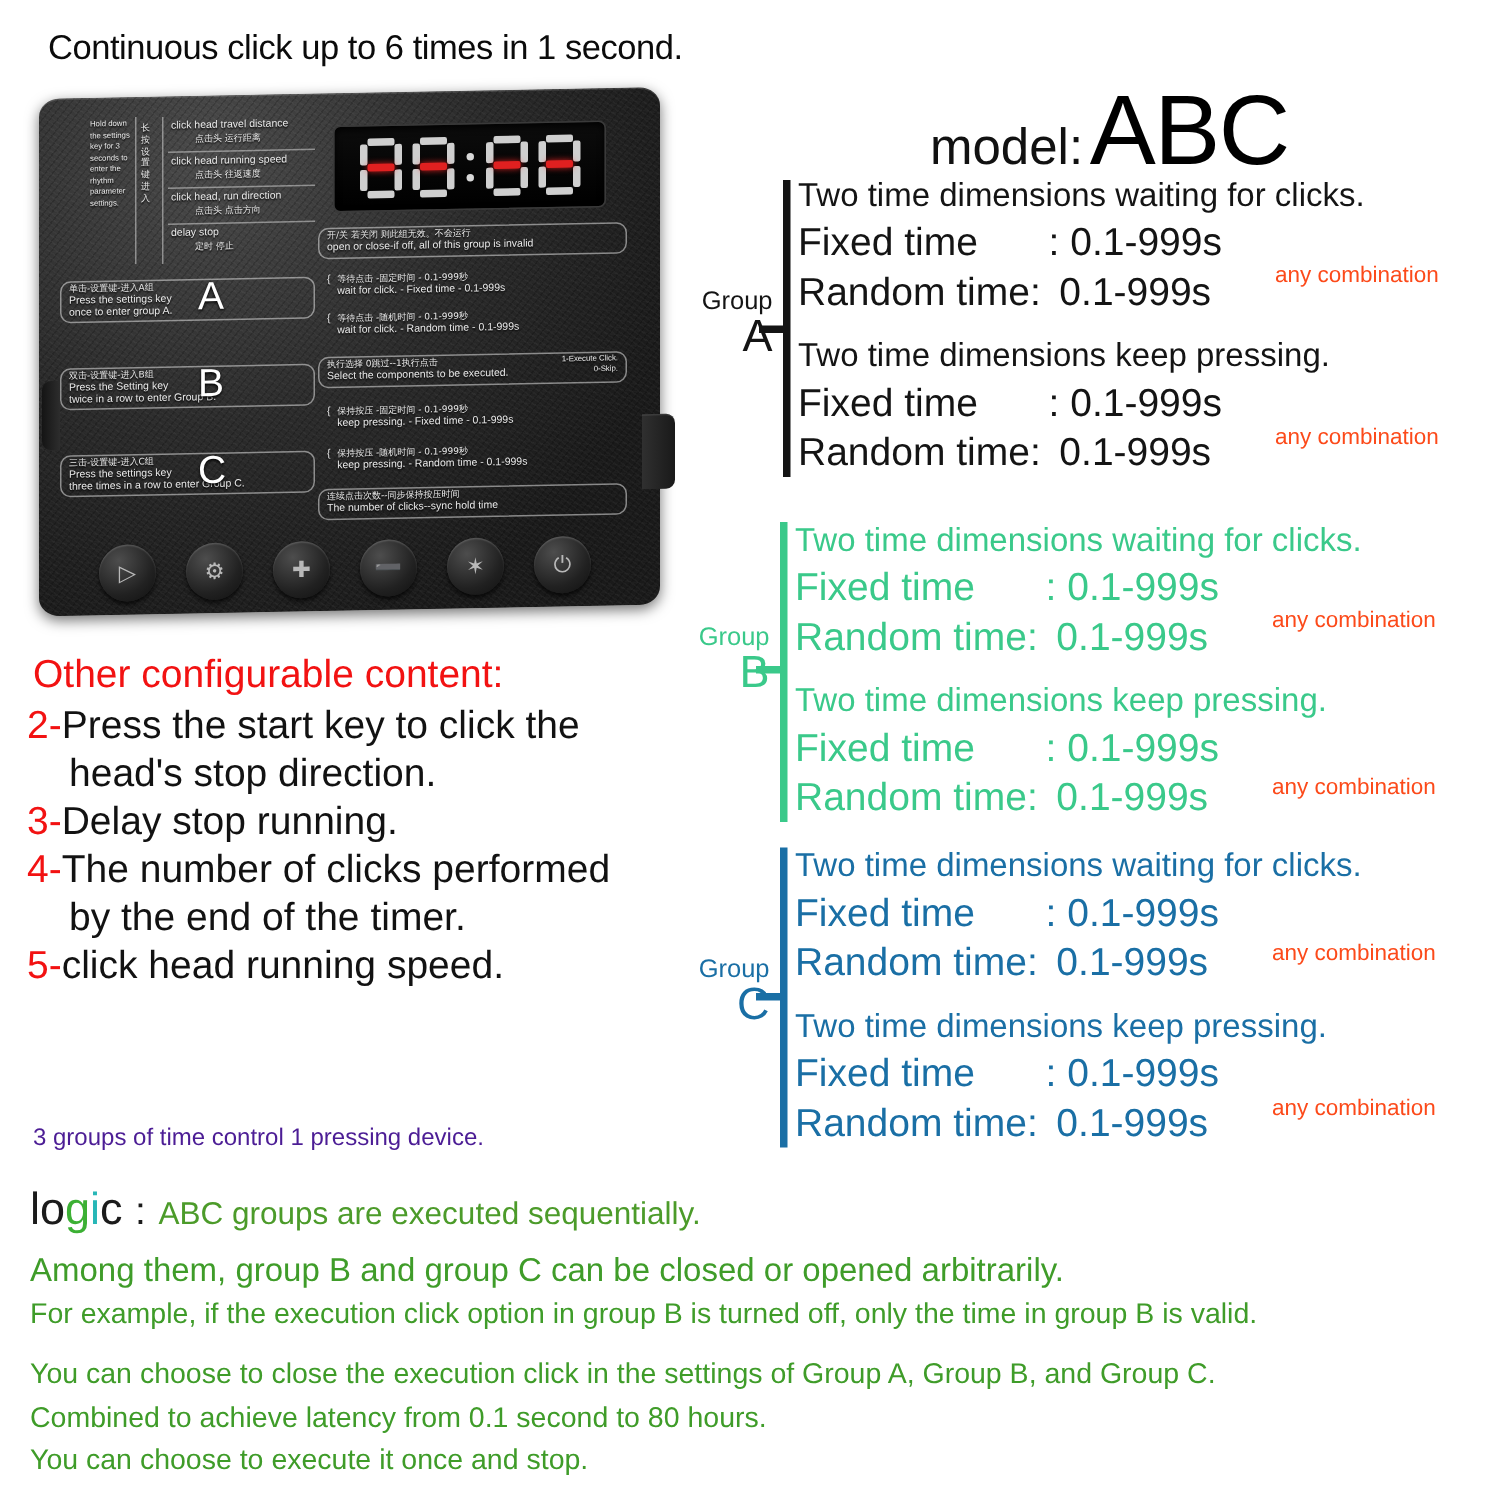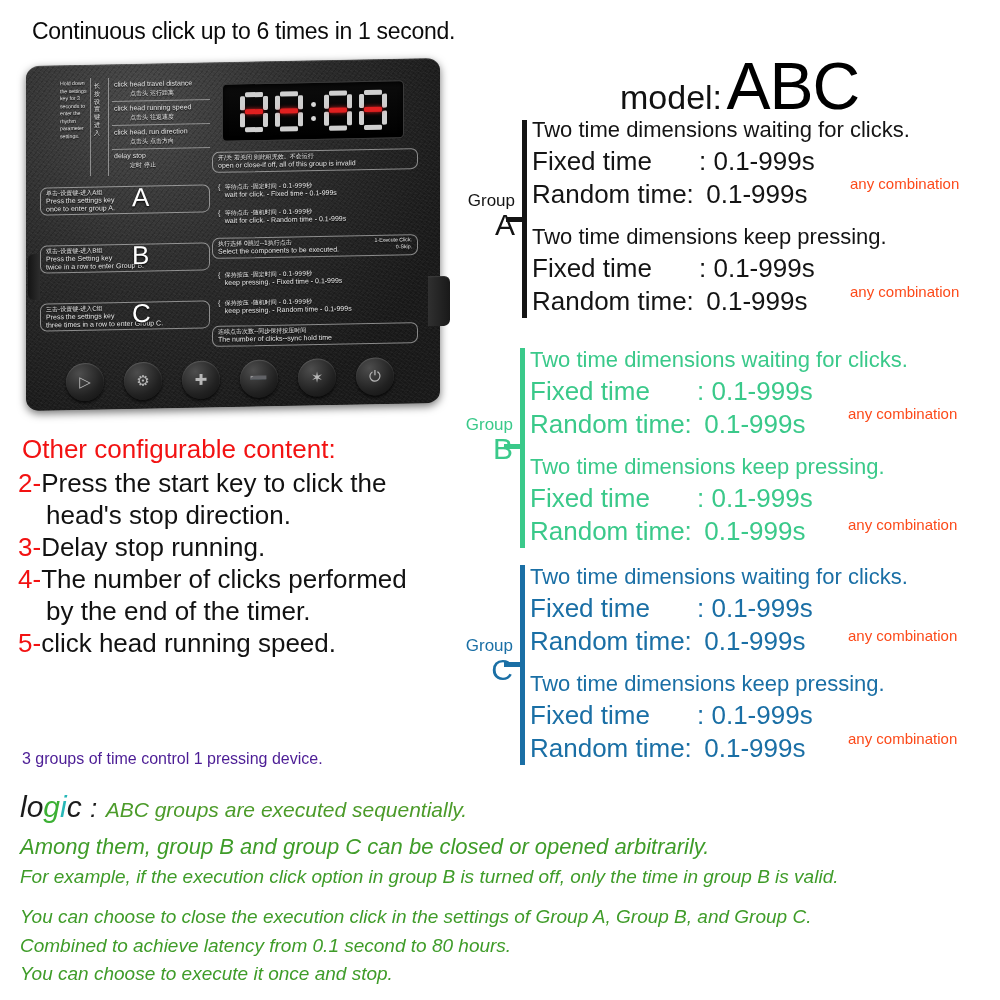--- a/index.html
+++ b/index.html
@@ -123,21 +123,21 @@
 
   
   #other-title{left:22px;top:434px;font-size:26px;color:#f21212;white-space:nowrap;}
   .numlist{position:absolute;left:18px;top:468px;width:460px;}
   .nli{font-size:26px;color:#121212;line-height:1.23;white-space:nowrap;}
   .nli .n{color:#f21212;}
   .nli.cont{padding-left:28px;}
   #purple-line{left:22px;top:750px;font-size:16px;color:#4c1d95;white-space:nowrap;}
 
   
-  #logic{left:20px;top:790px;width:960px;font-style:italic;}
+  #logic{left:20px;top:790px;width:960px;}
   #logic-head{font-size:30px;line-height:1.1;white-space:nowrap;}
   #logic-head .l1{color:#1b1b1b;}
   #logic-head .l2{color:#3cb034;}
   #logic-head .l3{color:#27b7b7;}
   #logic-head .l4{color:#1b1b1b;}
   #logic-head .colonx{color:#1b1b1b;font-size:26px;}
   #logic-head .lead{color:#4c9b2a;font-size:21px;}
   .gline{color:#3f9c29;white-space:nowrap;}
   .g22{font-size:22px;line-height:1.45;}
   .g19{font-size:19px;line-height:1.50;}

